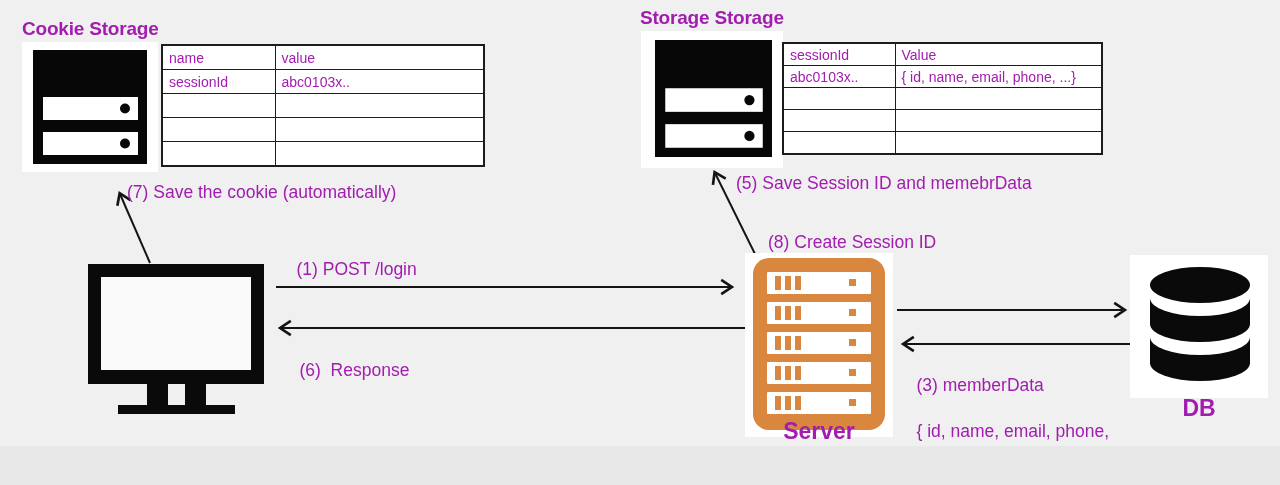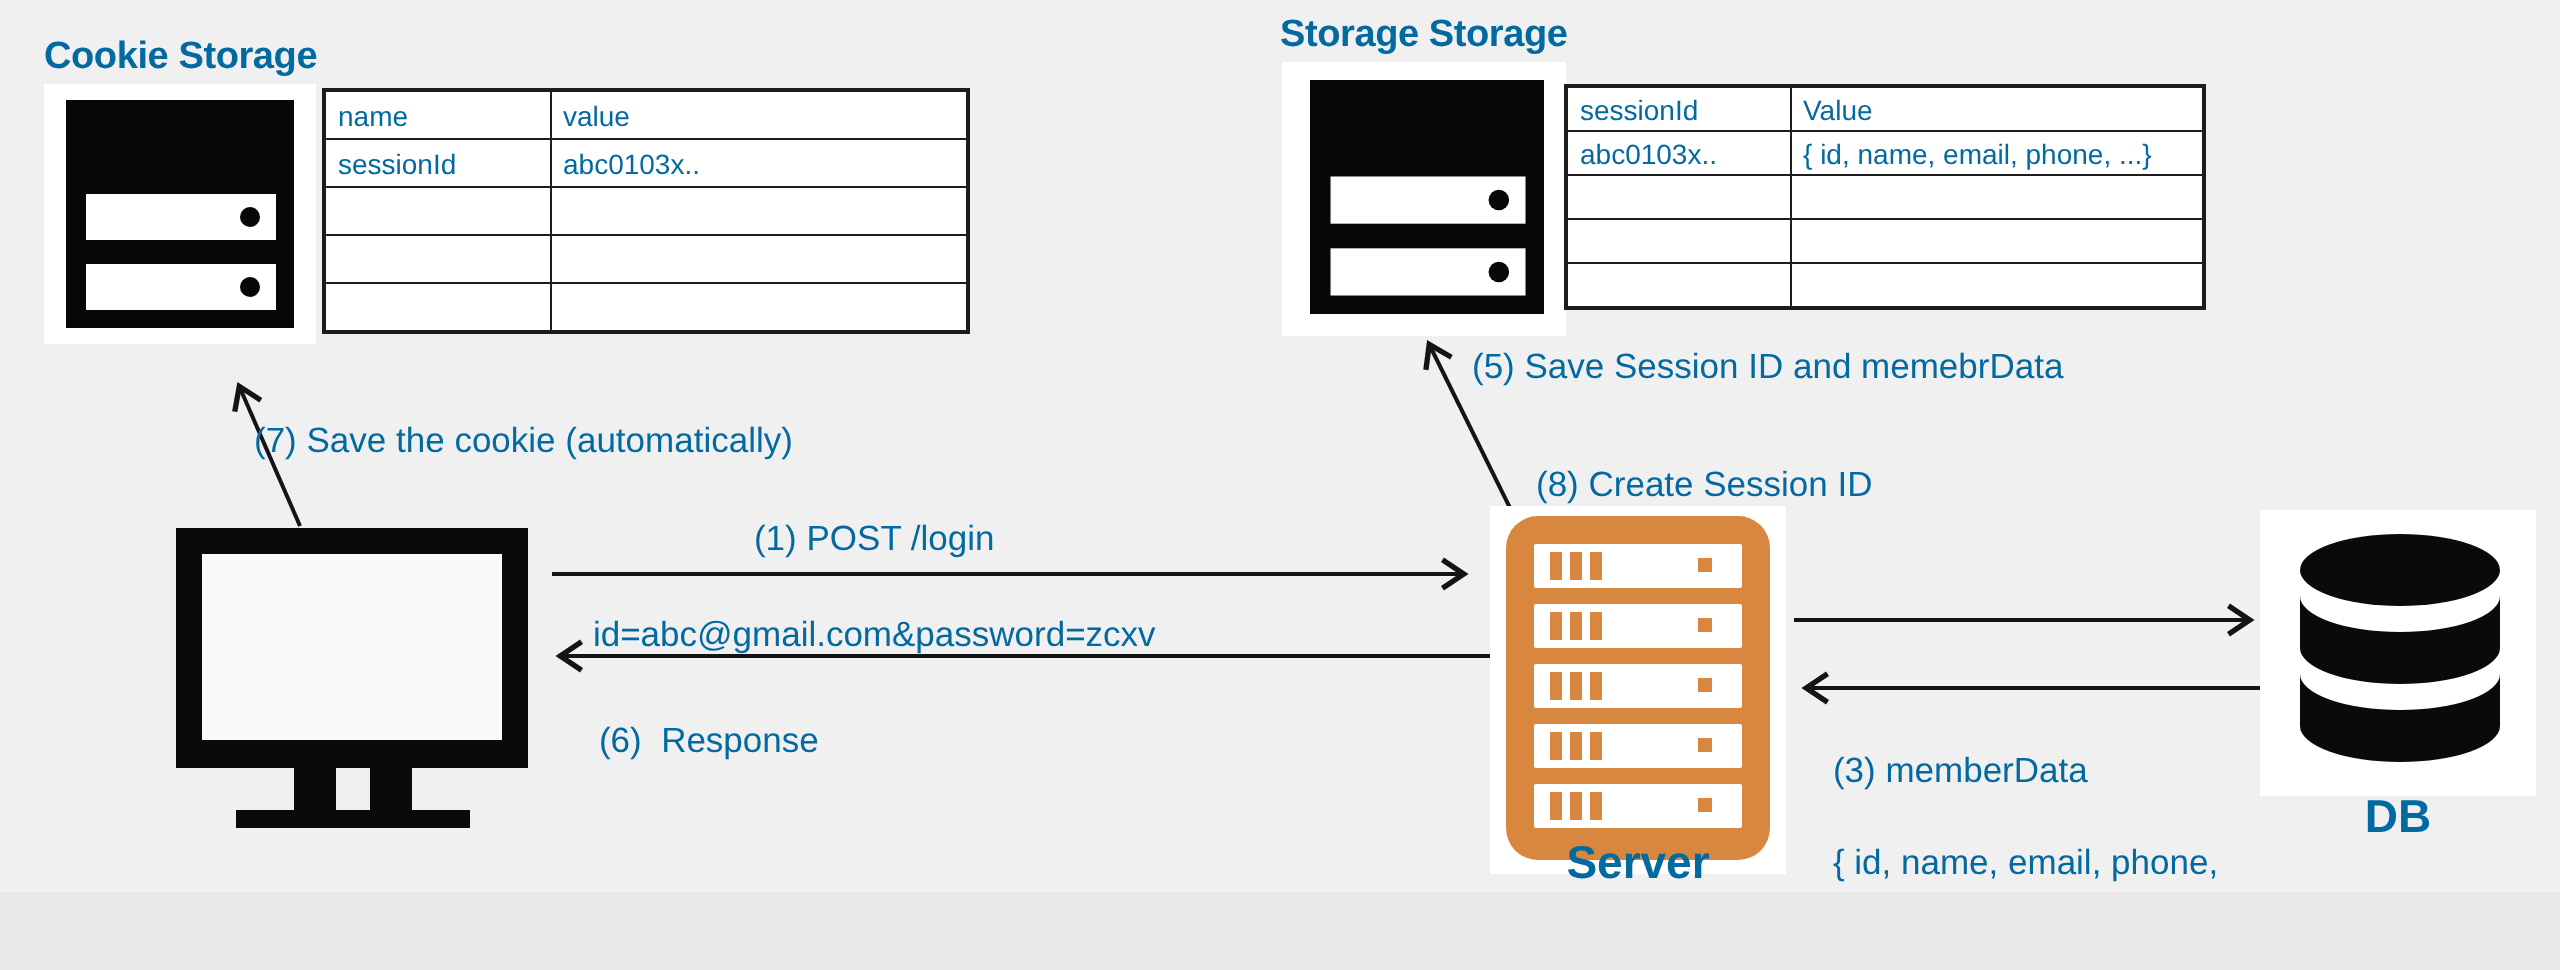--- a/index.html
+++ b/index.html
@@ -1,18 +1,18 @@
 <!DOCTYPE html>
 <html><head>
 <meta charset="utf-8">
 <style>
   html,body{margin:0;padding:0;background:#e8e8e8;}
   #canvas{
     position:relative;width:1280px;height:446px;overflow:hidden;
-    background:#f0f0f0;color:#0369a1;
+    background:#f0f0f0;color:#a21caf;
     font-family:"Liberation Sans","DejaVu Sans",sans-serif;
   }
   .abs{position:absolute;}
   .title{font-size:19px;font-weight:bold;letter-spacing:-0.2px;}
   .note{font-size:17.5px;line-height:24px;white-space:pre;text-align:center;}
   .note3{font-size:17.5px;line-height:23px;white-space:pre;}
   .node-label{font-size:23px;font-weight:bold;text-align:center;line-height:23px;white-space:pre;}
   .white-pad{background:#ffffff;}
   table.kv{
     border-collapse:collapse;background:#ffffff;
@@ -187,25 +187,24 @@
     <svg width="106" height="126" viewBox="0 0 106 118">
       <g fill="#0a0a0a">
         <ellipse cx="53" cy="19" rx="50" ry="18"></ellipse>
         <path d="M3,32 a50,18 0 0 0 100,0 v26 a50,18 0 0 1 -100,0 z"></path>
         <path d="M3,71 a50,18 0 0 0 100,0 v26 a50,18 0 0 1 -100,0 z"></path>
       </g>
     </svg>
   </span>
   <div class="abs node-label" style="left:1130px;top:397px;width:138px;">DB</div>
 
-  <div class="abs note" style="left:127px;top:208px;">(7) Save the cookie (automatically)</div>
+  <div class="abs note" style="left:127px;top:180px;">(7) Save the cookie (automatically)</div>
 
   <div class="abs note" style="left:277px;top:233px;">
     <span>(1) POST /login</span><br>
-    <span>id=abc@gmail.com&amp;password=zcxv</span>
   </div>
 
   <div class="abs note" style="left:280px;top:334px;">
     <span>(6)  Response</span><br>
   </div>
 
   <div class="abs note" style="left:768px;top:230px;">(8) Create Session ID</div>
 
   <div class="abs note" style="left:736px;top:171px;">(5) Save Session ID and memebrData</div>
 

